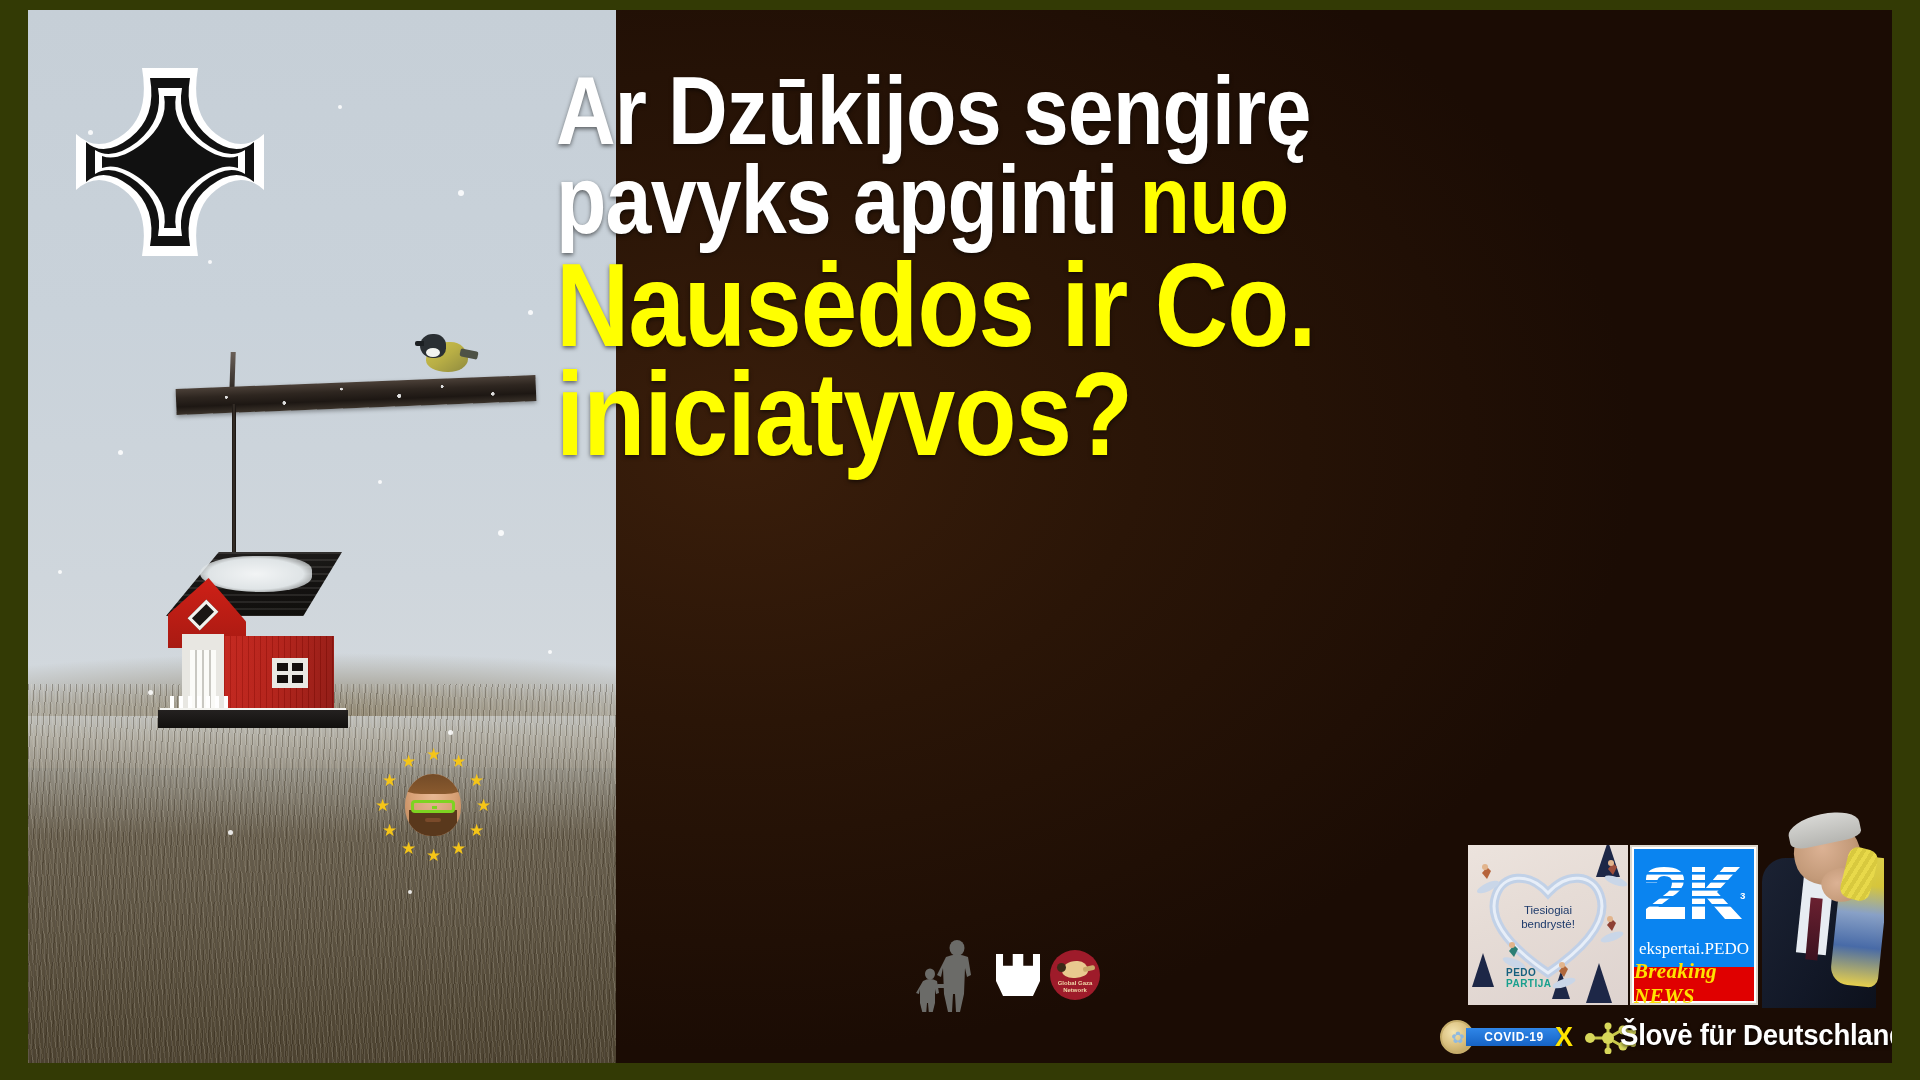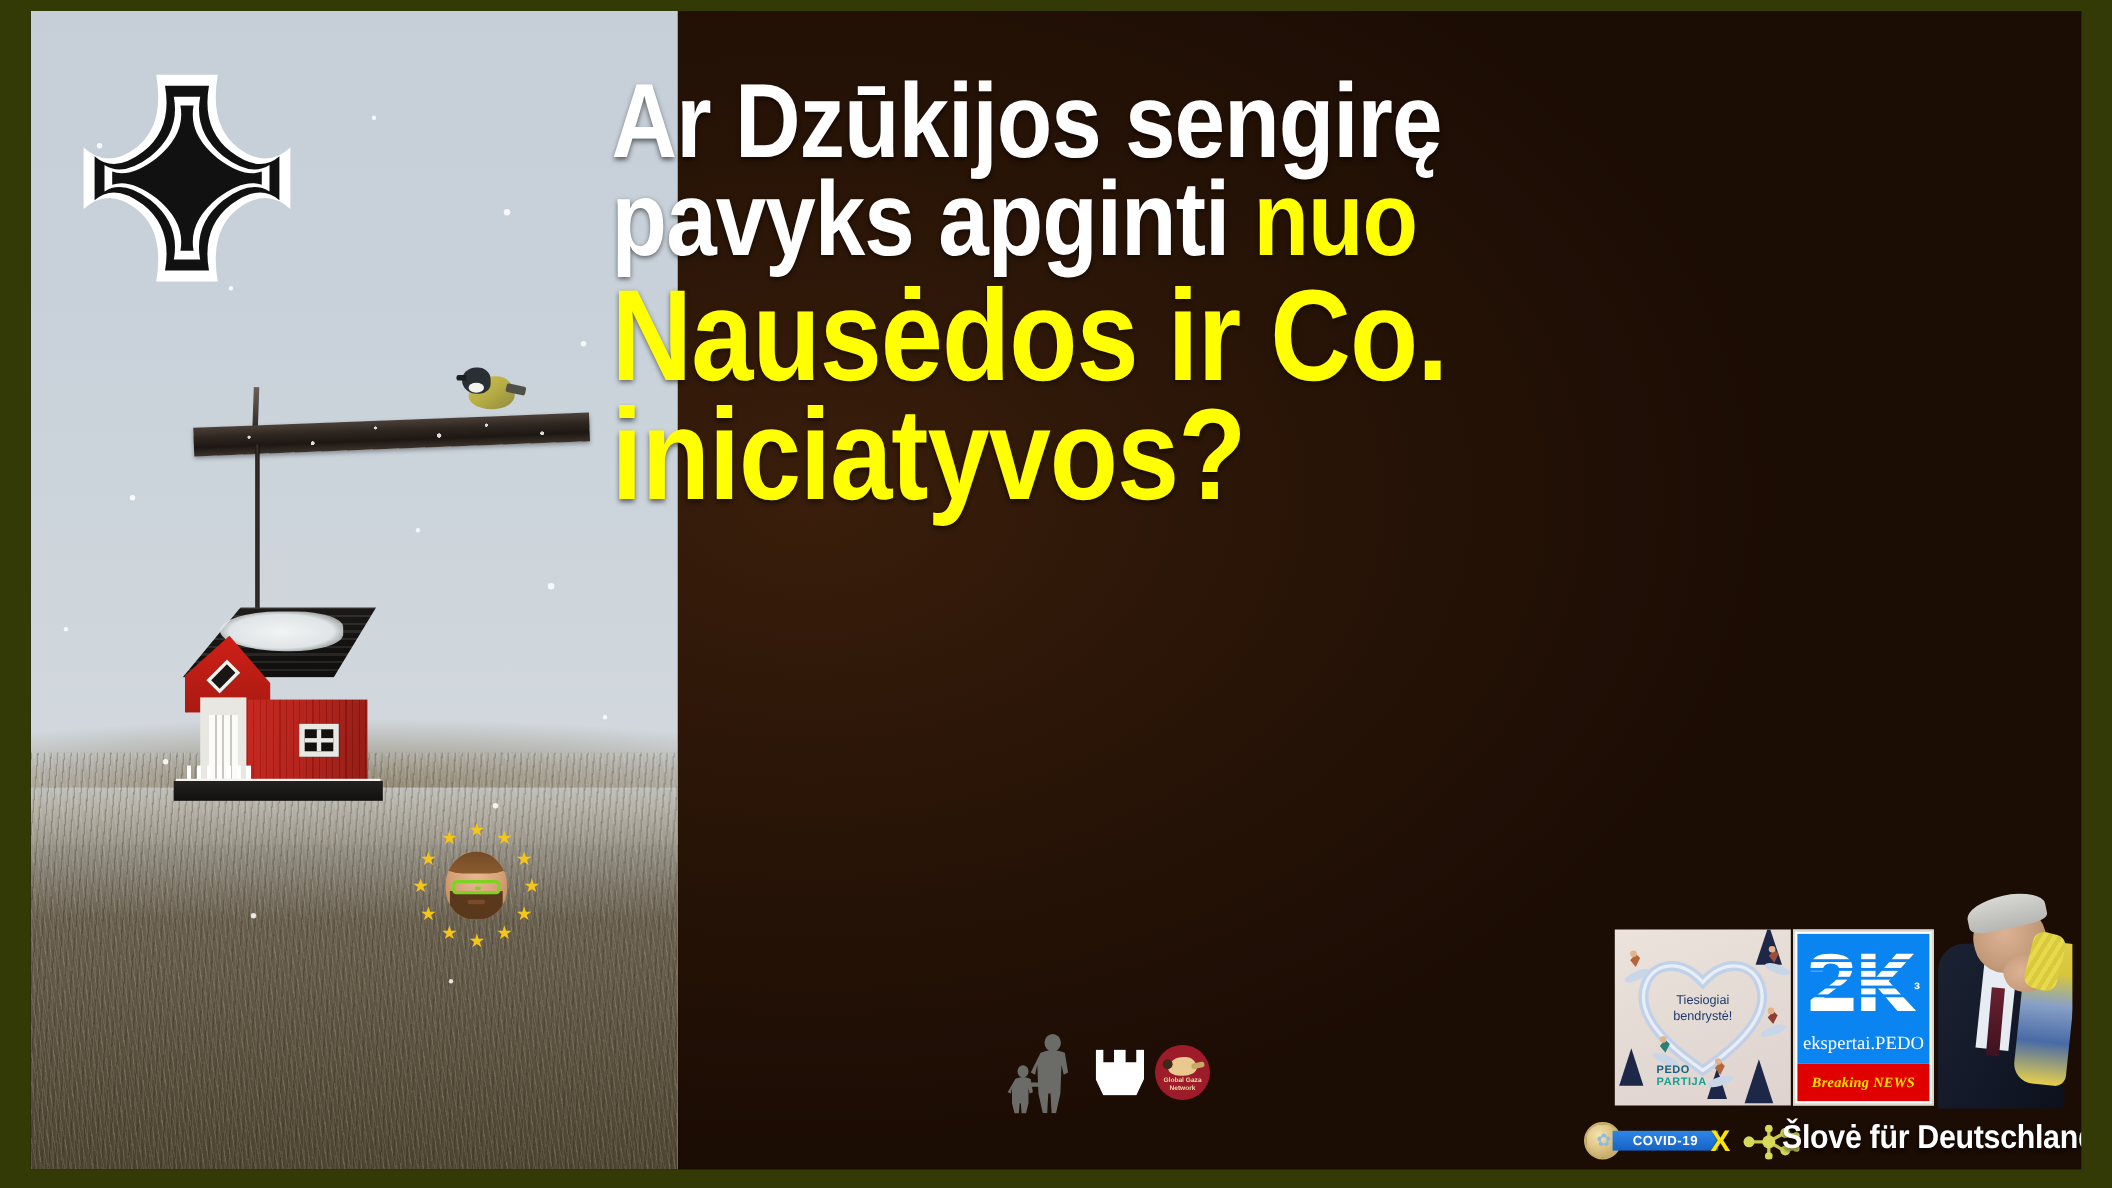--- a/index.html
+++ b/index.html
@@ -296,21 +296,21 @@
   .twok-sub{
     position:absolute; left:0; bottom:8px; width:100%; text-align:center;
     color:#ffffff; font-family:"Liberation Serif", serif; font-size:17px;
   }
   .twok-break{
     position:absolute; left:2px; bottom:2px; right:2px; height: 34px;
     background:#e00000; display:flex; align-items:center; justify-content:center;
   }
   .twok-break span{
     color:#ffe200; font-family:"Liberation Serif", serif; font-weight:700;
-    font-style:italic; font-size:13px; letter-spacing:.3px;
+    font-style:italic; font-size:21px; letter-spacing:.3px;
   }
 
   .nauseda{
     position:absolute; left: 326px; top: 0px; width: 136px; height: 196px;
     overflow:hidden;
   }
   .n-suit{ position:absolute; left:14px; top:46px; width:114px; height:150px;
       background: linear-gradient(120deg,#1b2233 0%, #121827 60%, #0d111c 100%);
       border-radius: 24px 14px 0 0; }
   .n-shirt{ position:absolute; left:52px; top:62px; width:30px; height:80px;

